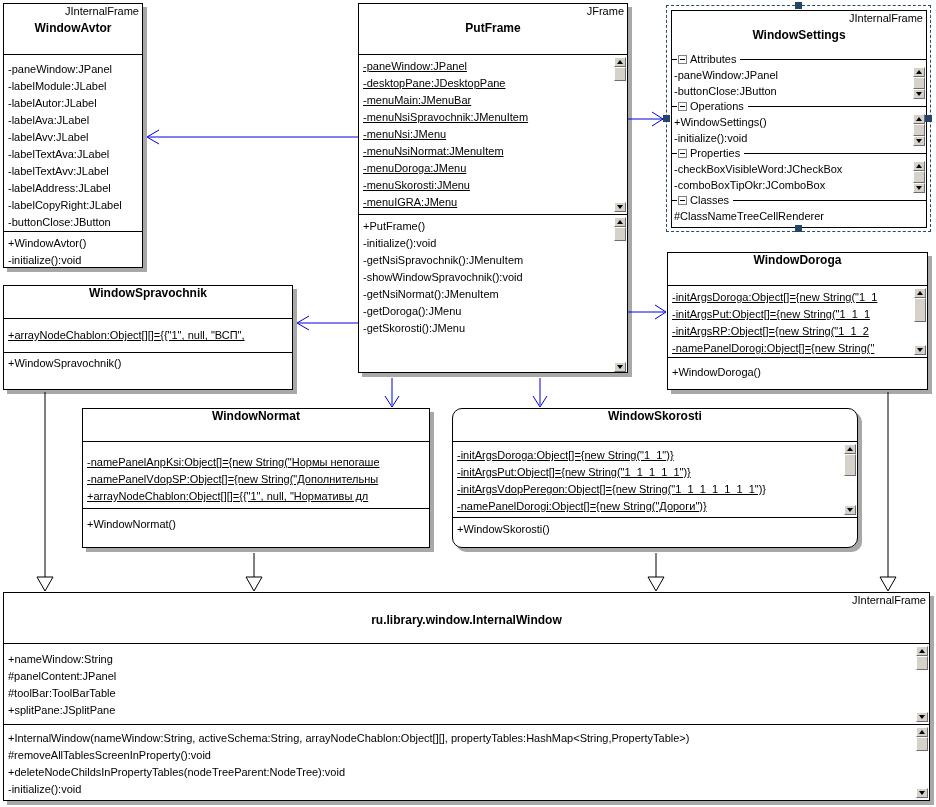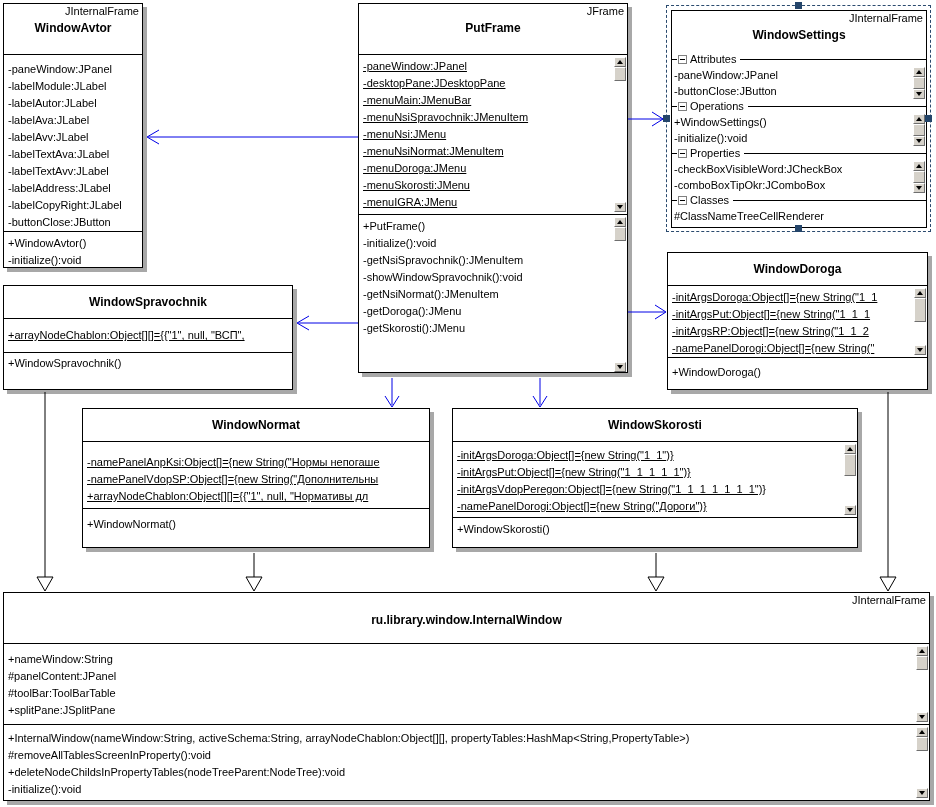--- a/index.html
+++ b/index.html
@@ -5,21 +5,21 @@
   html,body{margin:0;padding:0;background:#fff;}
   .canvas{position:relative;width:936px;height:807px;background:#fff;overflow:hidden;
           font-family:"Liberation Sans",sans-serif;font-size:11px;color:#000;}
 
   
   .box{position:absolute;background:#fff;border:1px solid #000;box-shadow:4px 4px 0 #a8a8a8;box-sizing:border-box;}
   .box.noshadow{box-shadow:none;}
   .hdr{padding:1px 3px 0 3px;box-sizing:border-box;}
   .stereo{display:block;text-align:right;font-size:11px;line-height:13px;}
   .cname{display:block;text-align:center;font-weight:bold;font-size:12px;line-height:15px;margin-top:3px;}
-  .hdr.center-only{display:flex;align-items:center;justify-content:center;padding:0;}
+  .hdr.center-only{display:flex;align-items:flex-start;justify-content:center;padding:0;}
   .sec{border-top:1px solid #000;position:relative;overflow:hidden;padding:3px 3px 0 4px;box-sizing:border-box;}
   .item{white-space:nowrap;overflow:hidden;height:17px;line-height:17px;}
   .item.u{text-decoration:underline;}
   .item.s16{height:16px;line-height:16px;}
 
   
   .sbar{position:absolute;right:1px;top:2px;bottom:2px;width:12px;display:flex;flex-direction:column;background:#fff;}
   .sb-btn{height:10px;flex:0 0 10px;background:#d6d2ca;border:1px solid;border-color:#fff #6e6e6e #6e6e6e #fff;
           box-sizing:border-box;display:flex;align-items:center;justify-content:center;}
   .sb-thumb{height:14px;flex:0 0 14px;background:#d6d2ca;border:1px solid;border-color:#fff #6e6e6e #6e6e6e #fff;box-sizing:border-box;}
@@ -259,21 +259,21 @@
     <div class="sec" style="height:67px;padding-top:12px;">
       <div class="item u">-namePanelAnpKsi:Object[]={new String("Нормы непогаше</div>
       <div class="item u">-namePanelVdopSP:Object[]={new String("Дополнительны</div>
       <div class="item u">+arrayNodeChablon:Object[][]={{"1", null, "Нормативы дл</div>
     </div>
     <div class="sec" style="height:40px;padding-top:7px;">
       <div class="item">+WindowNormat()</div>
     </div>
   </div>
 
-  <div class="box" style="left:452px;top:408px;width:406px;height:140px;">
+  <div class="box" style="left:452px;top:408px;width:406px;height:140px;border-radius:10px;">
     <div class="hdr center-only" style="height:32px;">
       <span class="cname" style="margin-top:0;">WindowSkorosti</span>
     </div>
     <div class="sec" style="height:76px;padding-top:5px;">
       <div class="item u">-initArgsDoroga:Object[]={new String("1_1")}</div>
       <div class="item u">-initArgsPut:Object[]={new String("1_1_1_1_1")}</div>
       <div class="item u">-initArgsVdopPeregon:Object[]={new String("1_1_1_1_1_1_1")}</div>
       <div class="item u">-namePanelDorogi:Object[]={new String("Дороги")}</div>
       <div class="sbar">
         <div class="sb-btn">

